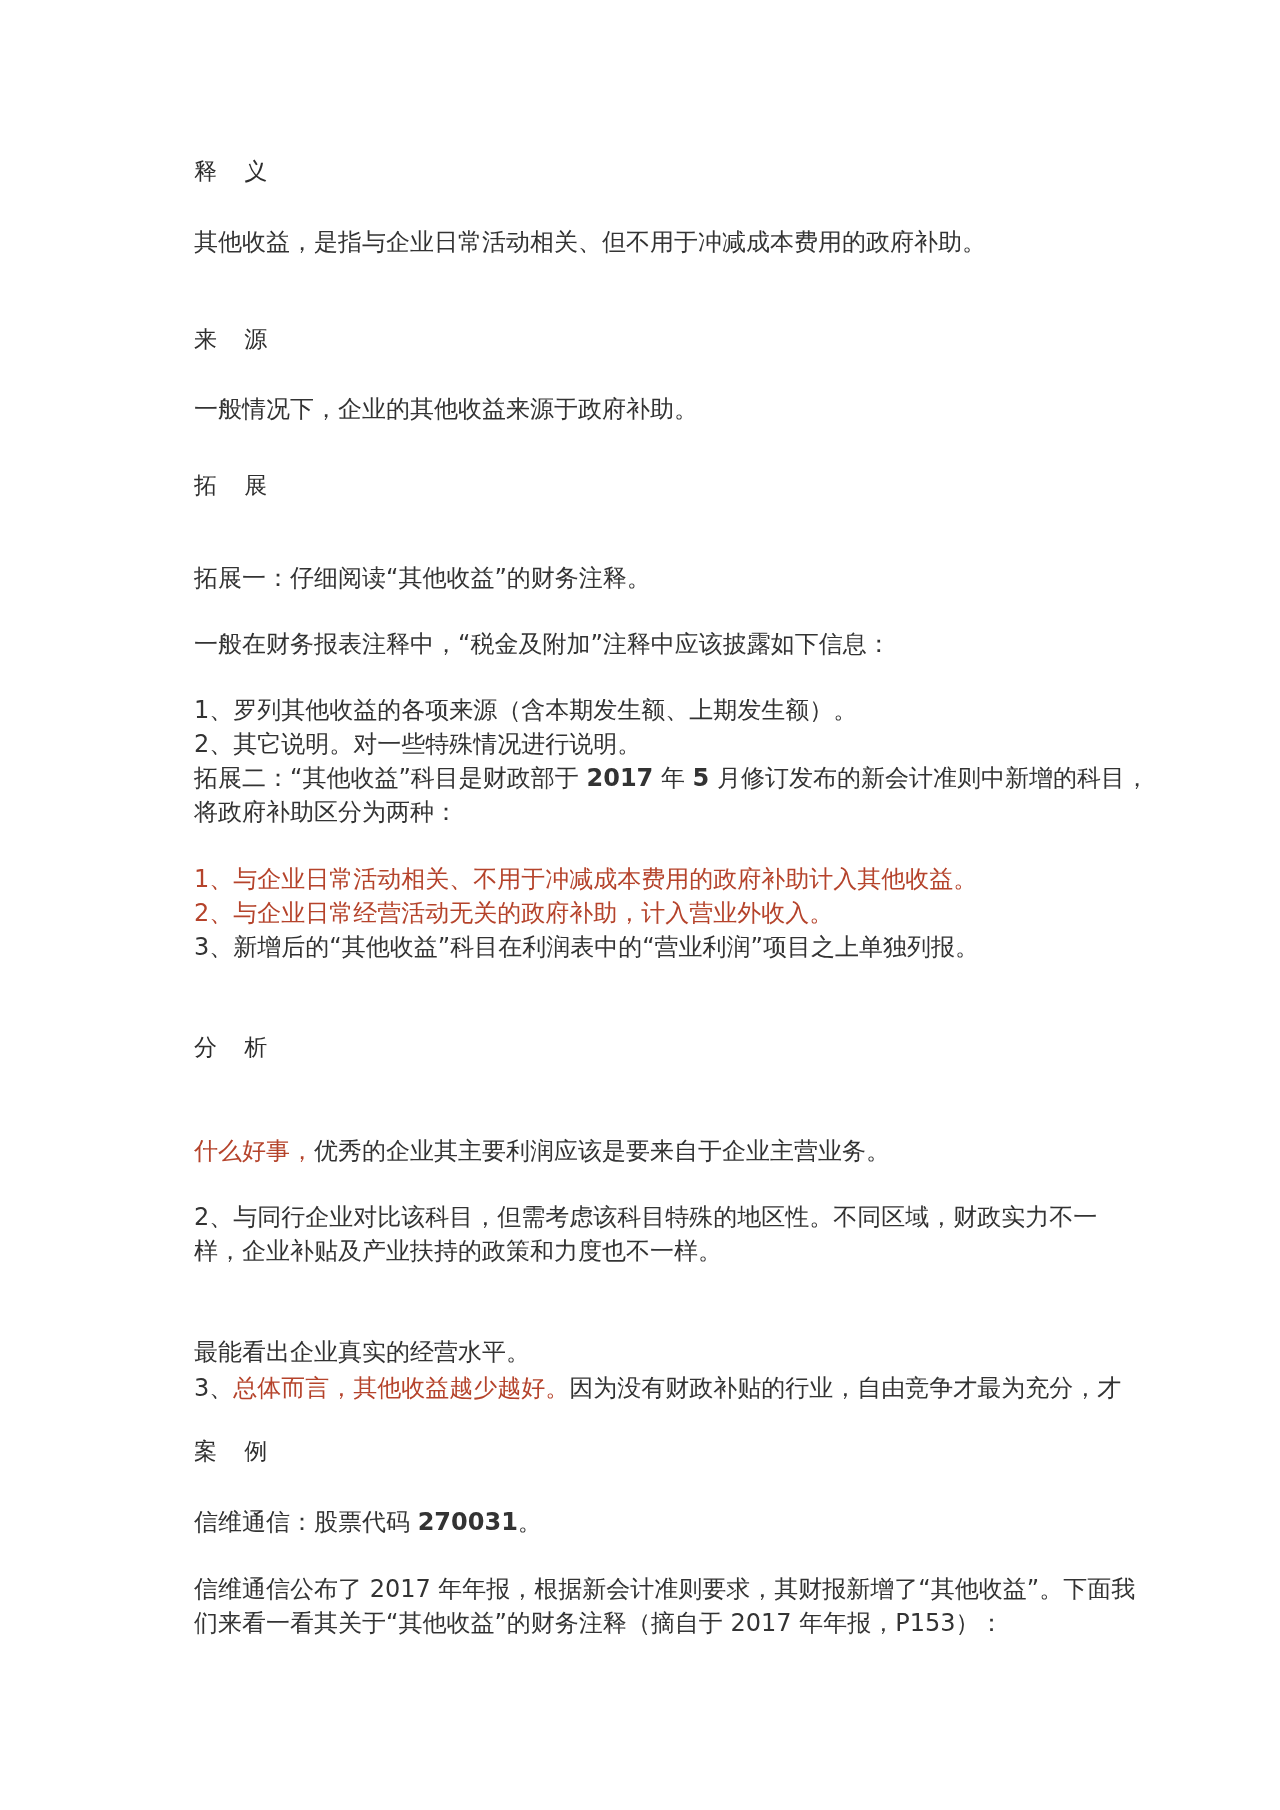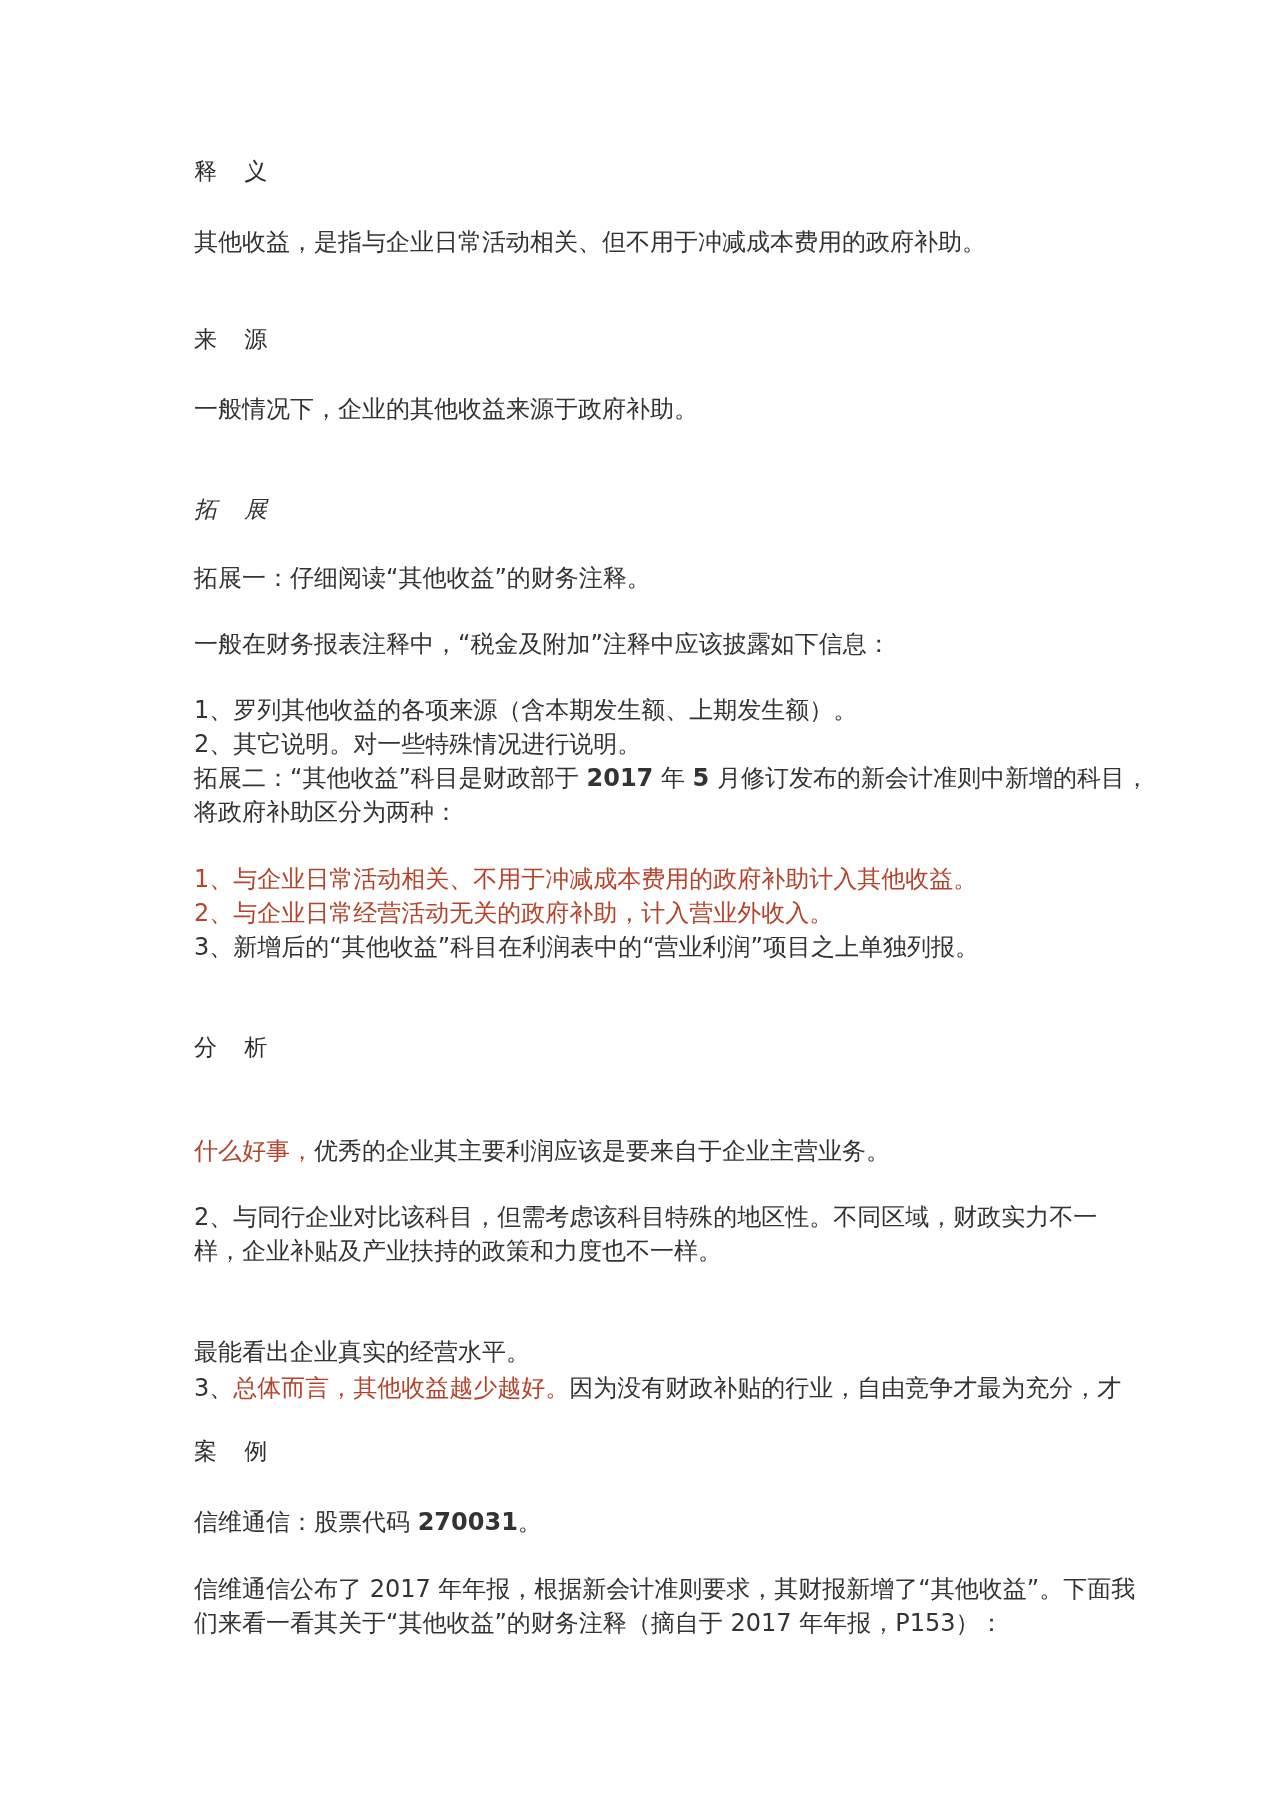--- a/index.html
+++ b/index.html
@@ -42,21 +42,21 @@
 <body>
 
 <div class="page">
 
   <div class="line heading" style="top:154px;">释 义</div>
   <div class="line" style="top:225px;">其他收益，是指与企业日常活动相关、但不用于冲减成本费用的政府补助。</div>
 
   <div class="line heading" style="top:322px;">来 源</div>
   <div class="line" style="top:392px;">一般情况下，企业的其他收益来源于政府补助。</div>
 
-  <div class="line heading" style="top:492px;font-style:italic;">拓 展</div>
+  <div class="line heading" style="top:468px;">拓 展</div>
   <div class="line" style="top:561px;">拓展一：仔细阅读“其他收益”的财务注释。</div>
   <div class="line" style="top:627px;">一般在财务报表注释中，“税金及附加”注释中应该披露如下信息：</div>
   <div class="line" style="top:693px;">1、罗列其他收益的各项来源（含本期发生额、上期发生额）。</div>
   <div class="line" style="top:727px;">2、其它说明。对一些特殊情况进行说明。</div>
 
   <div class="line" style="top:761px;">
     <span>拓展二：“其他收益”科目是财政部于 </span><span class="bold">2017</span><span> 年 </span><span class="bold">5</span><span> 月修订发布的新会计准则中新增的科目，</span>
   </div>
   <div class="line" style="top:795px;">将政府补助区分为两种：</div>
 

